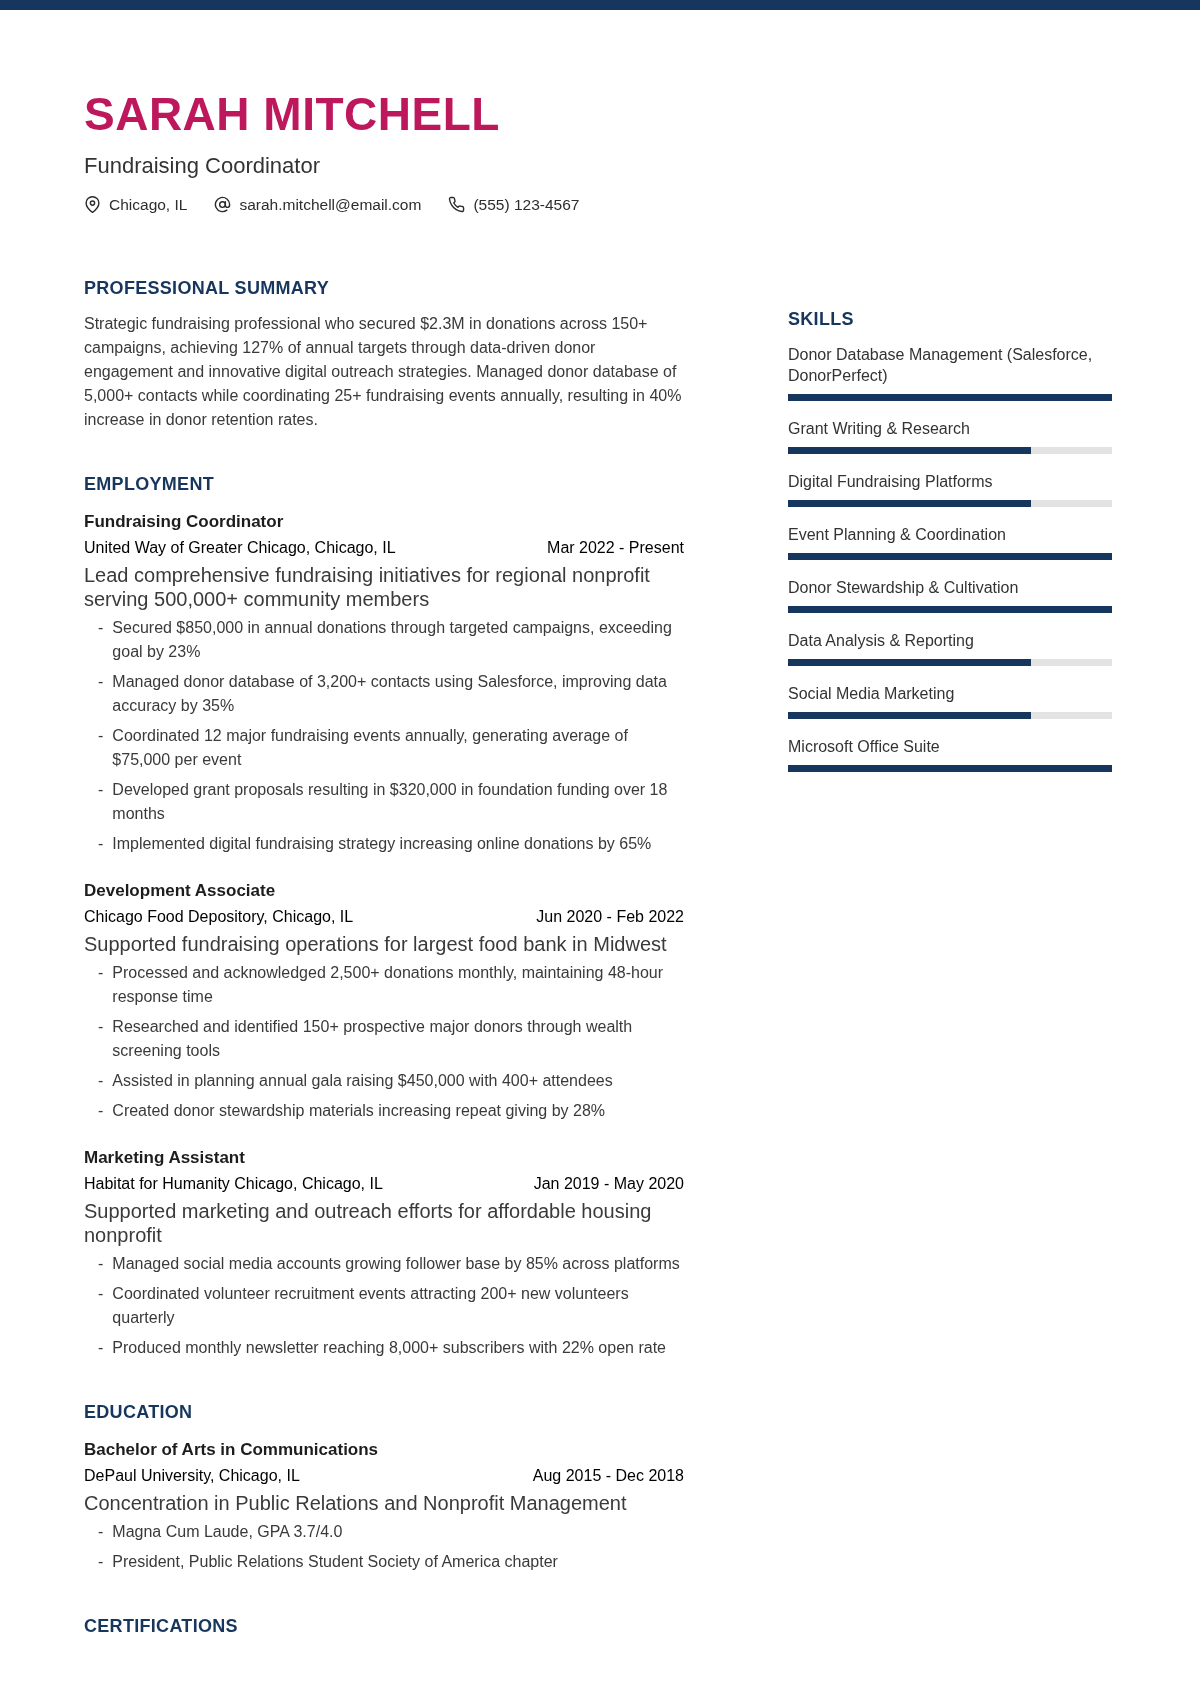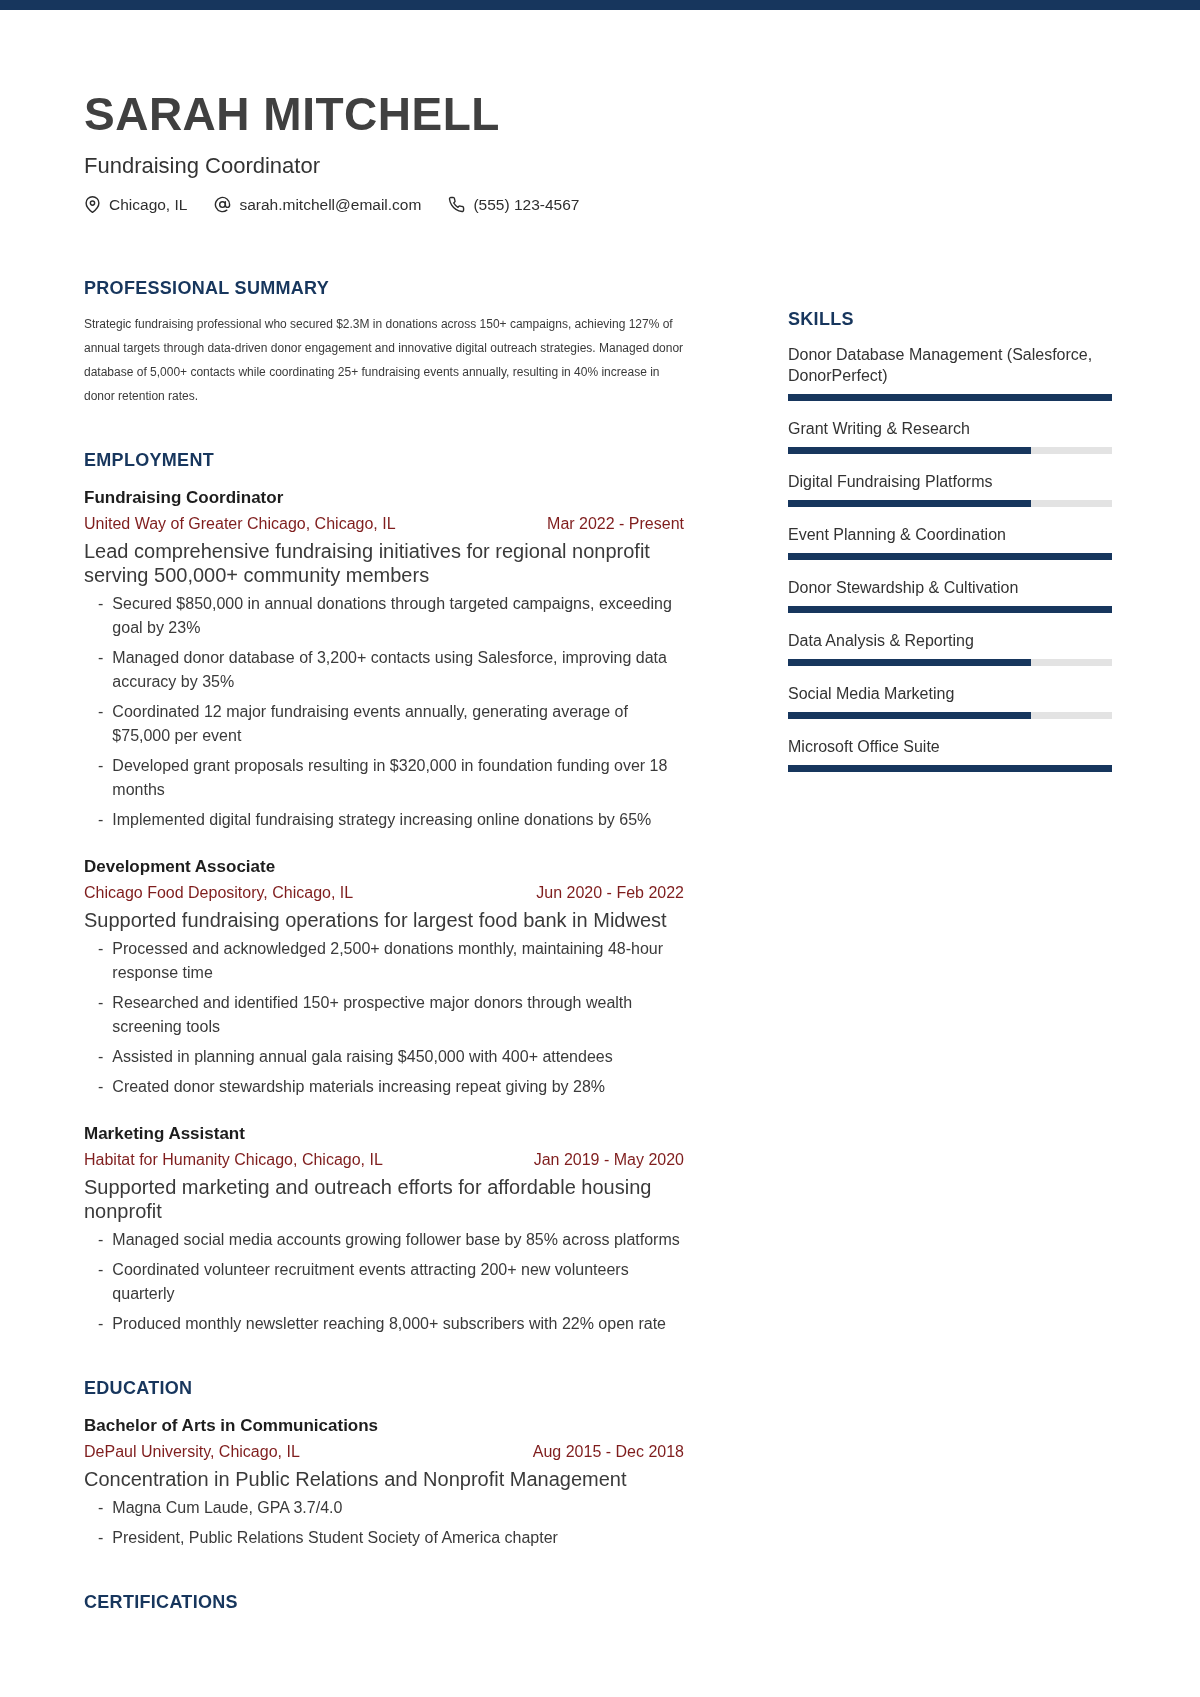--- a/index.html
+++ b/index.html
@@ -7,42 +7,42 @@
   body { font-family:"Liberation Sans", sans-serif; }
   .page {
     position:relative; width:1200px; height:1697px; margin:0 auto;
     background:#ffffff; overflow:hidden;
   }
   .top-accent { height:10px; width:100%; background:#17365d; }
   .content { padding:0 88px 0 84px; }
 
   
   .hdr { padding-top:80px; }
-  .name { font-size:46px; font-weight:700; color:#404040; letter-spacing:0.5px; line-height:1.05; }
+  .name { font-size:46px; font-weight:700; color:#be185d; letter-spacing:0.5px; line-height:1.05; }
   .headline { margin-top:15px; font-size:22px; color:#333333; line-height:1.2; }
   .contact-row { margin-top:16px; display:flex; align-items:center; gap:27px; font-size:15.5px; color:#2e2e2e; }
   .contact-item { display:flex; align-items:center; gap:8px; }
   .cicon { width:17px; height:17px; display:inline-flex; align-items:center; justify-content:center; flex:0 0 auto; }
   .cicon svg { width:17px; height:17px; stroke:#2b2b2b; fill:none; stroke-width:2; stroke-linecap:round; stroke-linejoin:round; }
 
   
   .columns { display:flex; margin-top:64px;gap:20px; }
   .left-col { width:600px; flex:0 0 auto; }
   .sidebar { width:324px; flex:0 0 auto; margin-left:auto;margin-top:31px; }
 
   .sec-heading { font-size:18px; font-weight:700; color:#17365d; letter-spacing:0.3px; line-height:21px; }
 
   
-  .summary-text { margin-top:13px; font-size:12px; line-height:24px; color:#3a3a3a; }
+  .summary-text { margin-top:13px; font-size:16px; line-height:24px; color:#3a3a3a; }
 
   .section { margin-top:42px; }
   .job { margin-top:16px; }
   .job + .job { margin-top:24px; }
   .job-title { font-size:17px; font-weight:700; color:#1d1d1d; line-height:21px; }
-  .company-line { display:flex; justify-content:space-between; margin-top:4px; font-size:16px; color:#7f1d1d; line-height:24px; }
+  .company-line { display:flex; justify-content:space-between; margin-top:4px; font-size:16px; color:#000000; line-height:24px; }
   .company { }
   .dates { text-align:right; white-space:nowrap; }
   .job-desc { margin-top:3px; font-size:20px; line-height:24px; color:#3a3a3a; }
   .bullets { list-style:none; margin-top:5px; }
   .bullets li { display:flex; gap:9px; padding-left:14px; font-size:16px; line-height:24px; color:#3a3a3a; margin-bottom:6px; }
   .bullets li:last-child { margin-bottom:0; }
   .dash { flex:0 0 auto; }
 
   
   .skill { margin-top:17px; }

